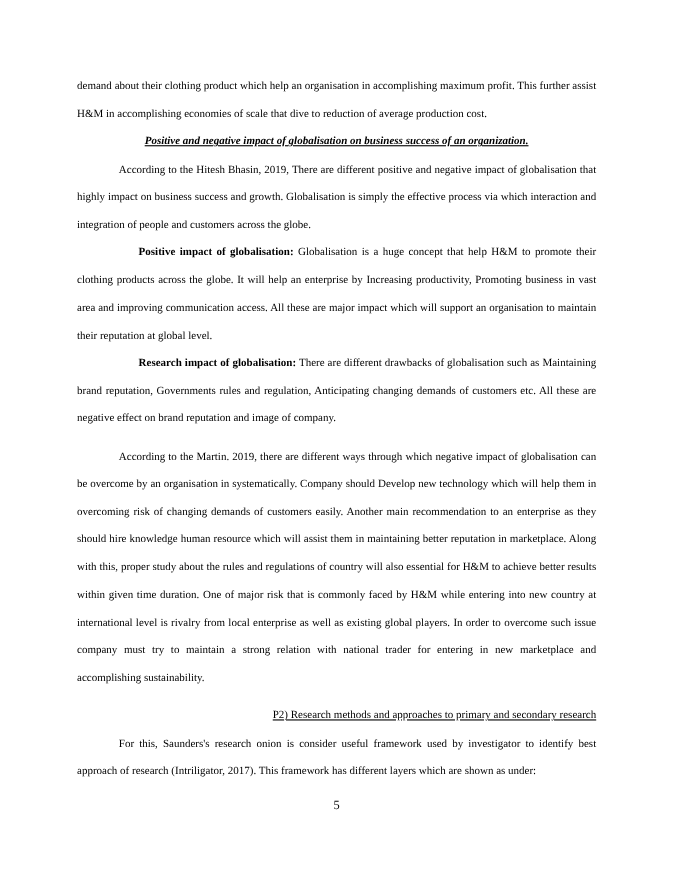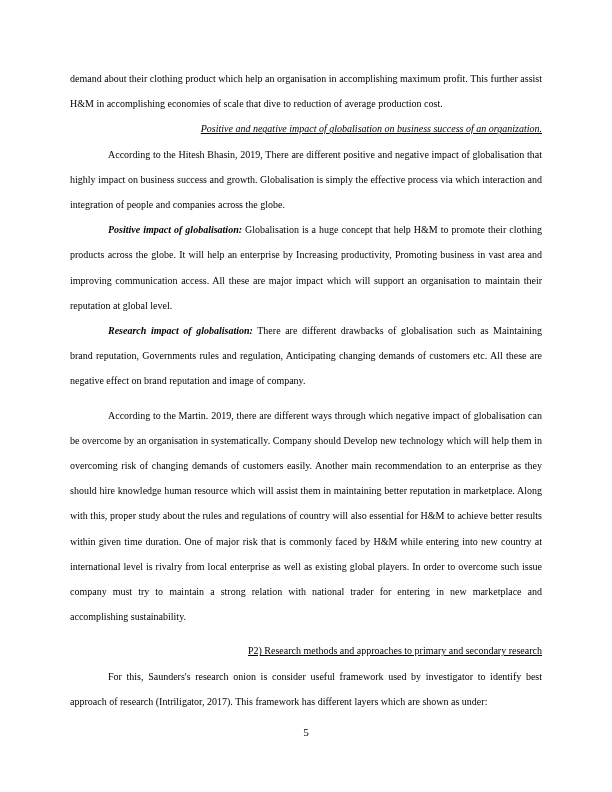--- a/index.html
+++ b/index.html
@@ -27,32 +27,32 @@
     margin: 0 0 0 0;
     font-size: 10px;
     line-height: 25.2px;
     text-align: justify;
     text-justify: inter-word;
   }
   .indent {
     text-indent: 38px;
   }
   .heading {
-    font-weight: normal;
+    font-weight: bold;
     font-style: italic;
     text-decoration: underline;
-    text-align: right;
+    text-align: center;
   }
   .sub-underline {
     text-align: right;
     text-decoration: underline;
   }
   .lead {
     font-weight: bold;
-    font-style: italic;
+    margin-left: 18px;
   }
   .spacer-sm {
     height: 9px;
   }
   .page-number {
     position: absolute;
     top: 726px;
     left: 0;
     width: 612px;
     text-align: center;
@@ -64,21 +64,21 @@
 <body>
 
 <div class="page">
 
   <div class="content">
 
     <p class="body">demand about their  clothing product which help an organisation in accomplishing maximum profit. This further assist H&amp;M in accomplishing economies of scale that dive to reduction of average production cost.</p>
 
     <p class="heading">Positive and negative impact of globalisation on business success of an organization.</p>
 
-    <p class="indent">According to the Hitesh Bhasin, 2019, There are different positive and negative impact of globalisation that highly impact on business success and growth. Globalisation is simply the effective process via which interaction and integration of people and companies across the globe.</p>
+    <p class="indent">According to the Hitesh Bhasin, 2019, There are different positive and negative impact of globalisation that highly impact on business success and growth. Globalisation is simply the effective process via which interaction and integration of people and customers across the globe.</p>
 
     <p class="indent"><span class="lead">Positive impact of globalisation:</span><span> Globalisation is a huge concept that help H&amp;M to promote their clothing products across the globe. It will help an enterprise by Increasing productivity, Promoting business in vast area and improving communication access. All these are major impact which will support an organisation to maintain their reputation at global level.</span></p>
 
     <p class="indent"><span class="lead">Research impact of globalisation:</span><span> There are different drawbacks of globalisation such as Maintaining brand reputation, Governments rules and regulation, Anticipating changing demands of customers etc. All these are negative effect on brand reputation and image of company.</span></p>
 
     <div class="spacer-sm"></div>
 
 
     <p class="indent">According to the Martin. 2019, there are different ways through which negative impact of globalisation can be overcome by an organisation in systematically. Company should  Develop new technology which will help them in overcoming risk of changing demands of customers easily. Another main recommendation to an enterprise as they should hire knowledge human resource which will assist them in maintaining better reputation in marketplace. Along with this, proper study about the rules and regulations of country will also essential for H&amp;M to achieve better results within given time duration. One of major risk that is commonly faced by H&amp;M while entering into new country at international level is rivalry from local enterprise as well as existing global players.  In order to overcome such issue company must try to maintain a strong relation with national trader for entering in new marketplace and accomplishing sustainability.</p>
 

